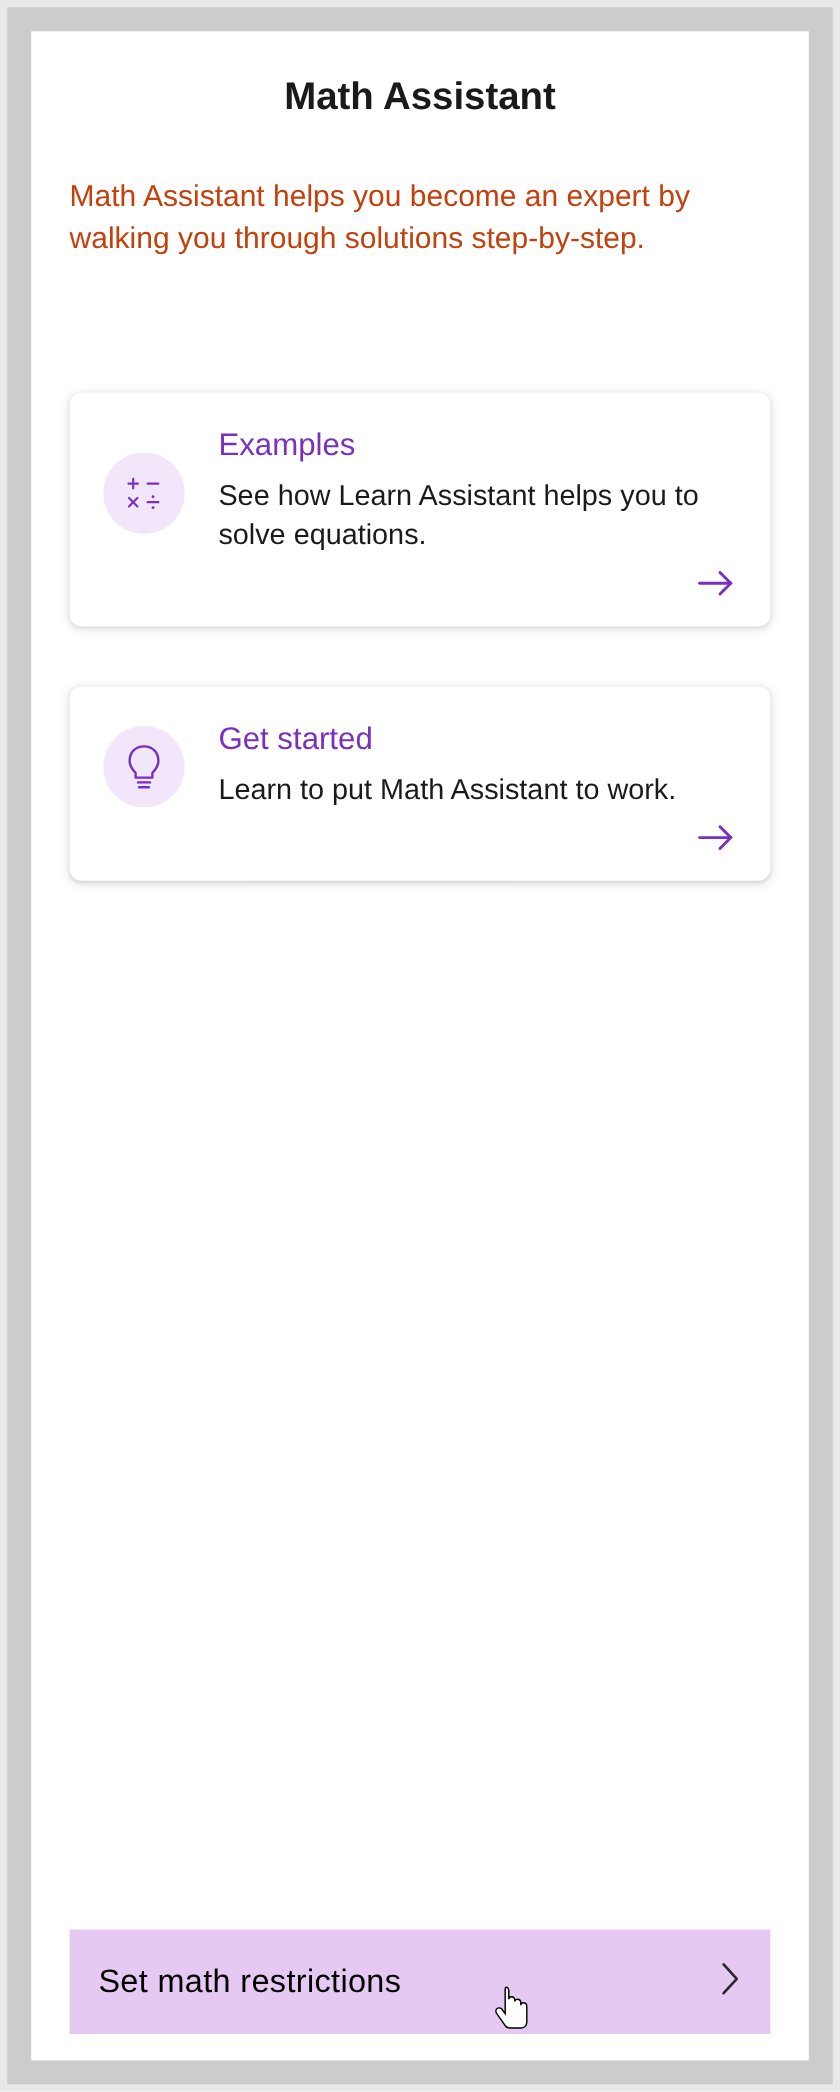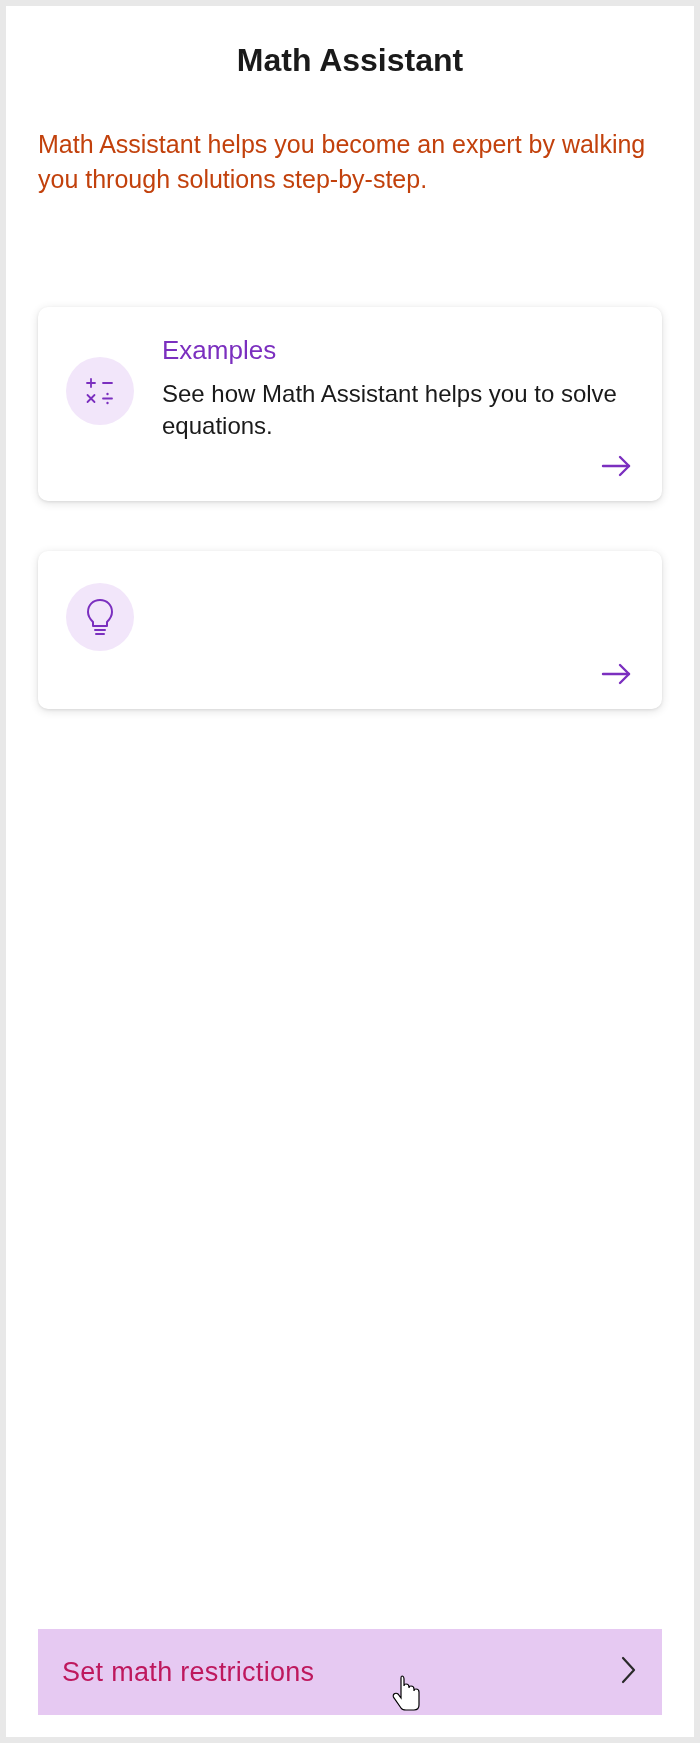--- a/index.html
+++ b/index.html
@@ -7,21 +7,21 @@
       font-family: 'Segoe UI', -apple-system, sans-serif;
       background: #e8e8e8;
       width: 700px;
       height: 1743px;
       padding: 6px;
     }
     .outer-frame {
       width: 100%;
       height: 100%;
       background: #cccccc;
-      padding: 0;
+      padding: 20px;
     }
     .panel {
       width: 100%;
       height: 100%;
       background: #ffffff;
       padding: 28px 32px 0 32px;
       display: flex;
       flex-direction: column;
       position: relative;
     }
@@ -89,21 +89,21 @@
       right: 32px;
       background: #e6c9f2;
       padding: 26px 24px;
       display: flex;
       align-items: center;
       justify-content: space-between;
       cursor: pointer;
     }
     .bottom-bar-label {
       font-size: 27px;
-      color: #be185d;
+      color: #000000;
       letter-spacing: 0.3px;
     }
     .cursor-overlay {
       position: absolute;
       bottom: 4px;
       left: 354px;
       width: 30px;
       height: 36px;
       pointer-events: none;
     }
@@ -133,21 +133,21 @@
               <line x1="9.5" y1="19" x2="2.5" y2="26"></line>
 
               <circle cx="22.5" cy="18" r="1.2" fill="#7b2fbf" stroke="none"></circle>
               <line x1="18" y1="22.5" x2="27" y2="22.5"></line>
               <circle cx="22.5" cy="27" r="1.2" fill="#7b2fbf" stroke="none"></circle>
             </g>
           </svg>
         </div>
         <div class="card-content">
           <div class="card-title">Examples</div>
-          <div class="card-desc">See how Math Assistant helps you to solve equations.</div>
+          <div class="card-desc">See how Learn Assistant helps you to solve equations.</div>
         </div>
       </div>
       <div class="card-arrow">
         <svg width="34" height="26" viewBox="0 0 34 26">
           <g stroke="#7b2fbf" stroke-width="2.4" fill="none" stroke-linecap="round" stroke-linejoin="round">
             <line x1="3" y1="13" x2="29" y2="13"></line>
             <polyline points="20,4 29,13 20,22"></polyline>
           </g>
         </svg>
       </div>
@@ -156,20 +156,24 @@
     <div class="card">
       <div class="card-body">
         <div class="card-icon">
           <svg width="32" height="40" viewBox="0 0 32 40">
             <g stroke="#7b2fbf" stroke-width="2" fill="none" stroke-linecap="round" stroke-linejoin="round">
               <path d="M16 3 C9 3 4 8 4 15 C4 19 6 22 9 25 L9 29 L23 29 L23 25 C26 22 28 19 28 15 C28 8 23 3 16 3 Z"></path>
               <line x1="11" y1="33" x2="21" y2="33"></line>
               <line x1="12" y1="37" x2="20" y2="37"></line>
             </g>
           </svg>
+        </div>
+        <div class="card-content">
+          <div class="card-title">Get started</div>
+          <div class="card-desc">Learn to put Math Assistant to work.</div>
         </div>
       </div>
       <div class="card-arrow">
         <svg width="34" height="26" viewBox="0 0 34 26">
           <g stroke="#7b2fbf" stroke-width="2.4" fill="none" stroke-linecap="round" stroke-linejoin="round">
             <line x1="3" y1="13" x2="29" y2="13"></line>
             <polyline points="20,4 29,13 20,22"></polyline>
           </g>
         </svg>
       </div>

